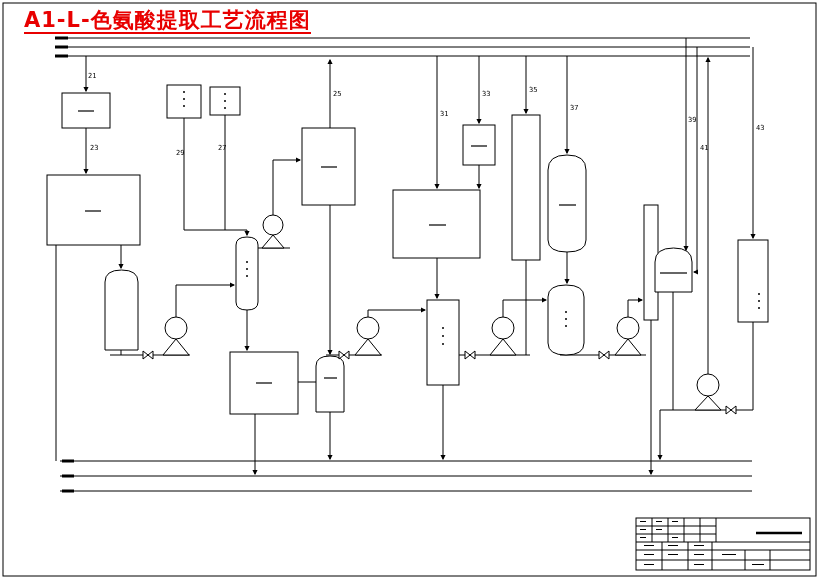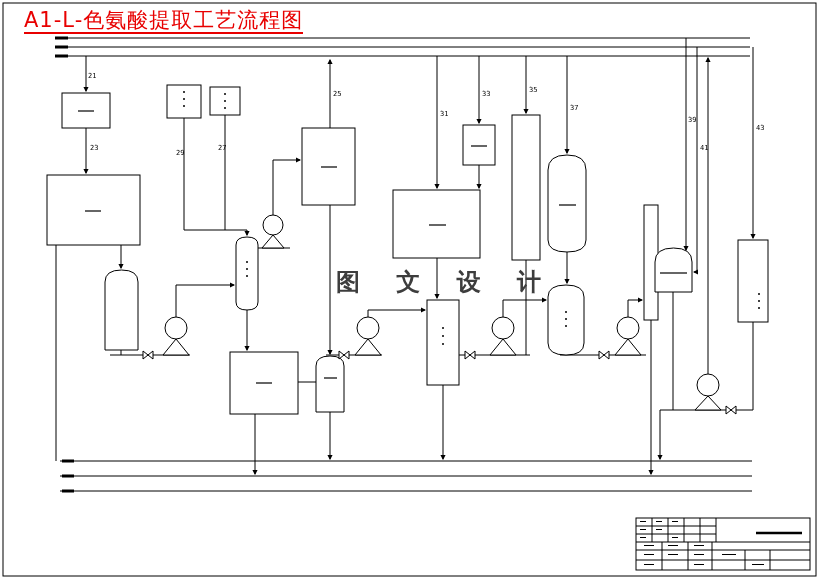--- a/index.html
+++ b/index.html
@@ -6,21 +6,21 @@
   .page{position:relative;width:819px;height:579px;background:#fff;overflow:hidden;
         font-family:"DejaVu Sans",sans-serif;}
   .diagram{position:absolute;left:0;top:0;}
   .pipe{stroke:var(--c-line,#000);fill:none;stroke-width:1;}
   .eq{stroke:var(--c-line,#000);fill:#ffffff;stroke-width:1;}
   .dash{stroke:var(--c-line,#000);stroke-width:1.2;fill:none;}
   .dot{fill:var(--c-line,#000);stroke:none;}
   .tb{stroke:var(--c-line,#000);stroke-width:1;fill:none;}
   .tbthick{stroke:var(--c-line,#000);stroke-width:2.5;fill:none;}
   .slabel{font:7px "DejaVu Sans Mono",monospace;fill:#000;}
-  .title{position:absolute;left:24px;top:8px;font-size:21px;font-weight:normal;
+  .title{position:absolute;left:24px;top:8px;font-size:21px;font-weight:bold;
          color:var(--c-title,#e80000);border-bottom:2px solid var(--c-title,#e80000);
          letter-spacing:1px;line-height:1.15;white-space:nowrap;}
   .watermark{position:absolute;left:336px;top:266px;font-size:24px;font-weight:bold;
          color:var(--c-wm,#3d3d3d);letter-spacing:14px;white-space:nowrap;}
 </style>
 </head>
 <body>
 
 <div class="page">
 
@@ -260,15 +260,14 @@
     <rect class="dot" x="668" y="554" width="10" height="1"></rect>
     <rect class="dot" x="694" y="554" width="10" height="1"></rect>
     <rect class="dot" x="722" y="554" width="14" height="1"></rect>
     <rect class="dot" x="644" y="564" width="10" height="1"></rect>
     <rect class="dot" x="694" y="564" width="10" height="1"></rect>
     <rect class="dot" x="752" y="564" width="12" height="1"></rect>
   </g>
 </svg>
 
 <div class="title">A1-L-色氨酸提取工艺流程图</div>
-<div class="watermark">图 文 设 计</div>
 
 </div>
 
 </body></html>

